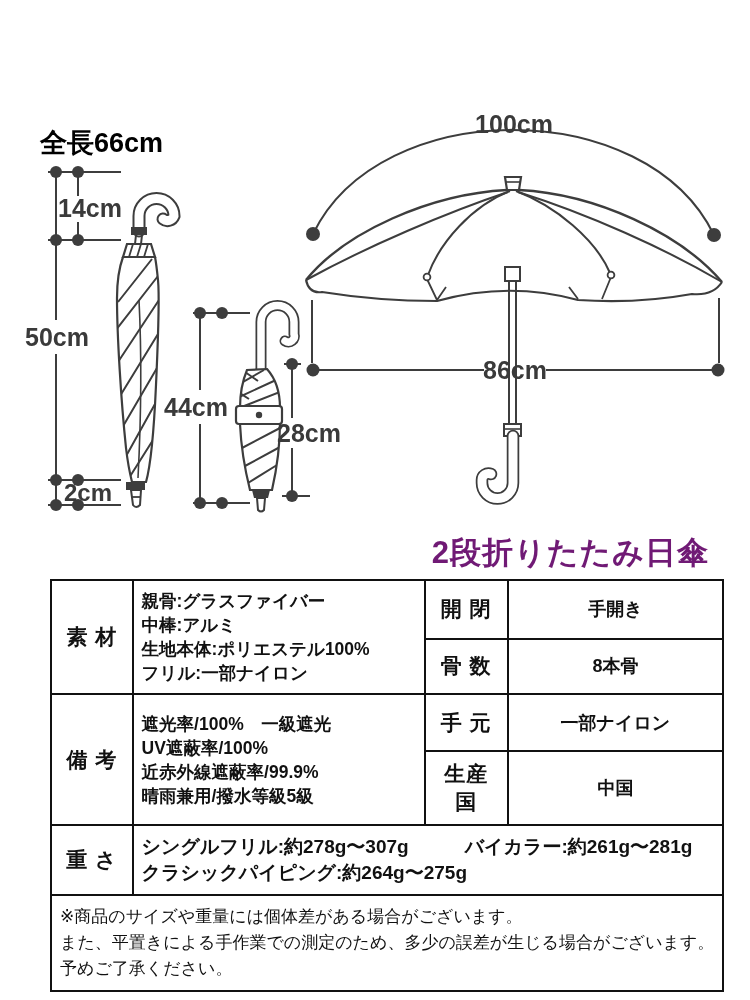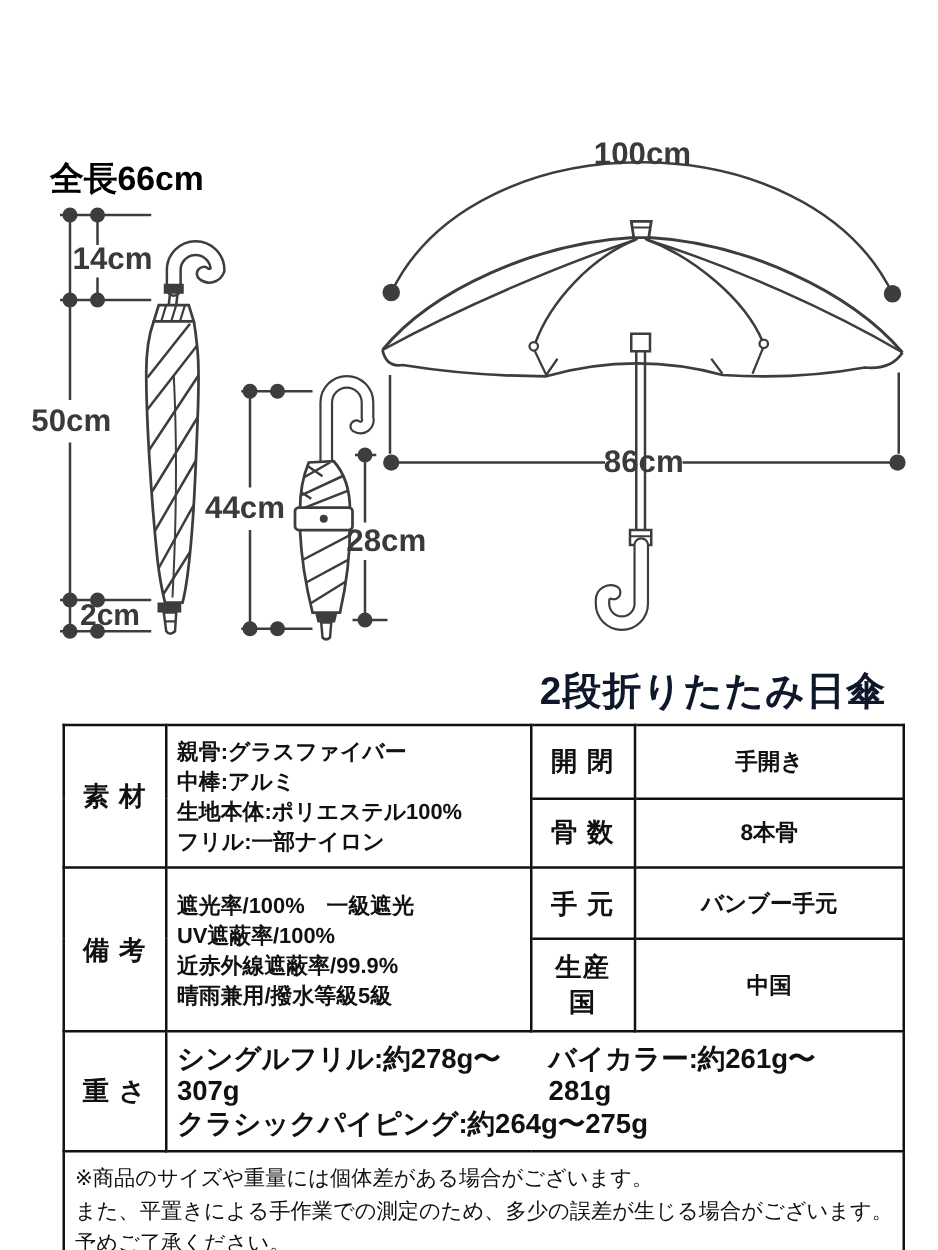--- a/index.html
+++ b/index.html
@@ -5,30 +5,30 @@
   html,body{margin:0;padding:0;background:#fff;}
   body{font-family:"Liberation Sans","DejaVu Sans",sans-serif;color:#111;}
   .page{position:relative;width:750px;height:1000px;background:#fff;overflow:hidden;}
   .title{position:absolute;left:0;top:22px;width:750px;text-align:center;
          font-size:47px;font-weight:500;letter-spacing:3px;color:#A8863C;}
   .diagram-svg{position:absolute;left:0;top:0;}
   .mlabel{position:absolute;transform:translate(-50%,-50%);font-size:25px;font-weight:700;
           color:#3a3a3a;white-space:nowrap;line-height:1;}
   .total-label{position:absolute;left:40px;top:130px;font-size:27px;font-weight:800;color:#000;
           white-space:nowrap;line-height:1;}
-  .product-type{position:absolute;right:41px;top:535px;font-size:31px;font-weight:800;color:#0f172a;
+  .product-type{position:absolute;right:41px;top:535px;font-size:31px;font-weight:800;color:#701a75;
           white-space:nowrap;letter-spacing:1px;line-height:1.15;}
   table.spec{position:absolute;left:50px;top:579px;border-collapse:collapse;table-layout:fixed;
           background:#fff;}
   table.spec td{border:2px solid #111;padding:8px;vertical-align:middle;}
   td.lbl{ text-align:center;font-size:21px;font-weight:800;letter-spacing:1px;}
   td.cnt{ padding-left:24px;font-size:17.5px;font-weight:700;}
   td.cnt div{line-height:24px;white-space:nowrap;}
   td.val{ text-align:center;font-size:18px;font-weight:700;}
-  td.weight-cnt{padding:8px 0 0 24px;font-size:22px;font-weight:700;vertical-align:top;}
+  td.weight-cnt{padding:8px 0 0 24px;font-size:19px;font-weight:700;vertical-align:top;}
   .weight-line1{display:flex;align-items:baseline;line-height:26px;}
   .weight-line1 .w-right{margin-left:auto;margin-right:22px;}
   .weight-line2{line-height:26px;}
   td.note-cell{padding:5px 14px 0 24px;font-size:17px;font-weight:400;vertical-align:top;border-radius:8px;}
   td.note-cell div{line-height:26px;white-space:nowrap;}
 </style>
 </head>
 <body>
 
 <div class="page">
@@ -169,21 +169,21 @@
       </tr>
       <tr style="height:57px;">
         <td class="lbl" rowspan="2">備 考</td>
         <td class="cnt" rowspan="2">
           <div>遮光率/100%　一級遮光</div>
           <div>UV遮蔽率/100%</div>
           <div>近赤外線遮蔽率/99.9%</div>
           <div>晴雨兼用/撥水等級5級</div>
         </td>
         <td class="lbl">手 元</td>
-        <td class="val">バンブー手元</td>
+        <td class="val">一部ナイロン</td>
       </tr>
       <tr style="height:56px;">
         <td class="lbl">生産国</td>
         <td class="val">中国</td>
       </tr>
       <tr style="height:61px;">
         <td class="lbl">重 さ</td>
         <td class="weight-cnt" colspan="3">
           <div class="weight-line1">
             <span>シングルフリル:約278g〜307g</span>

